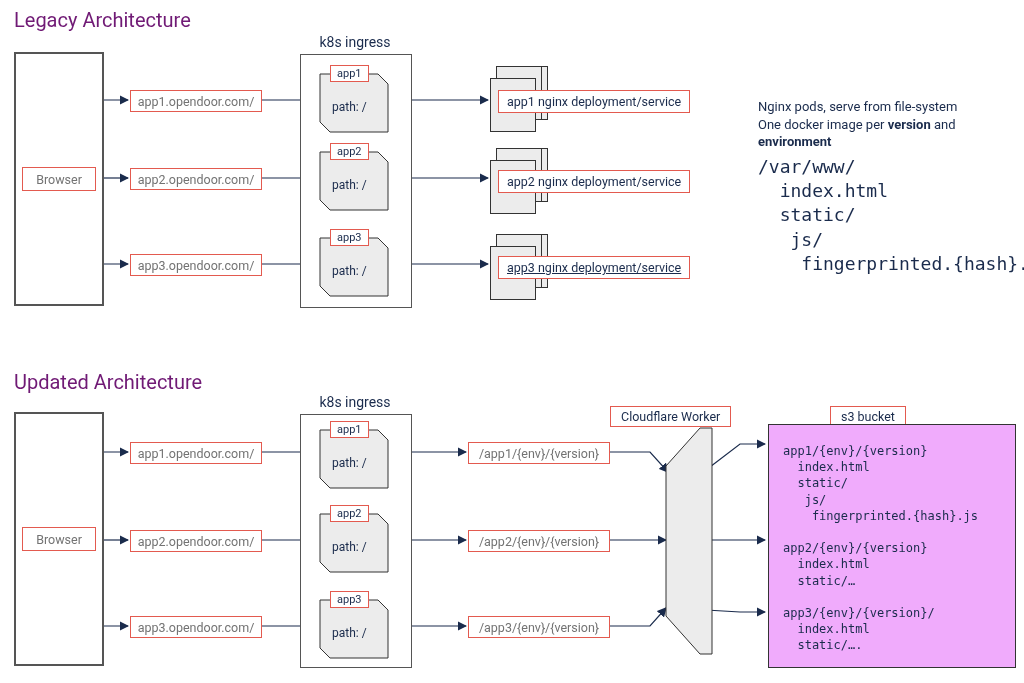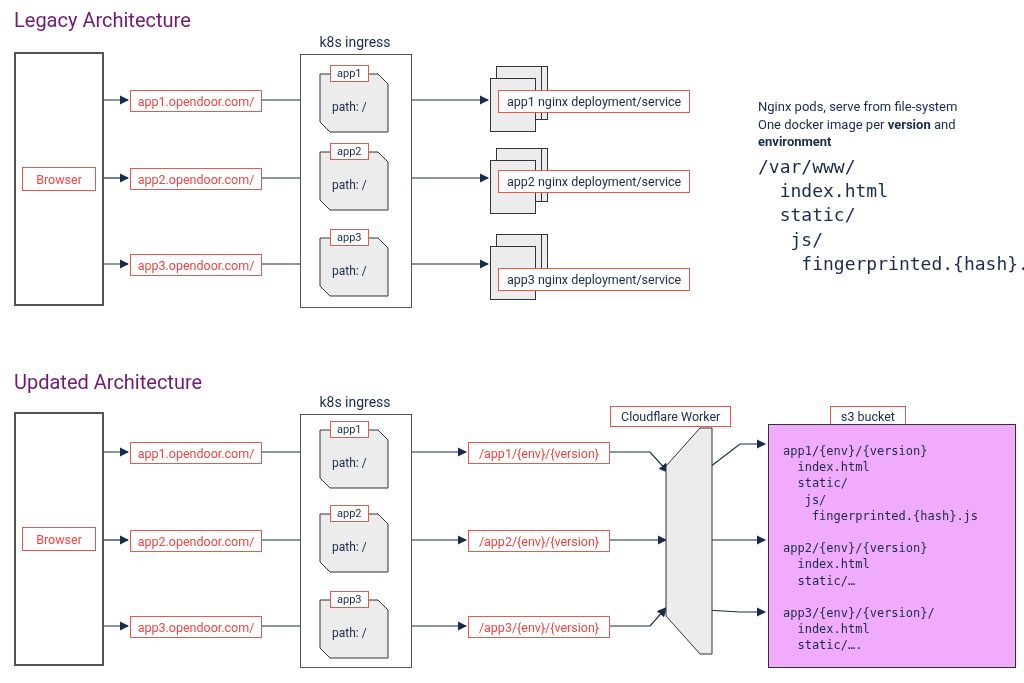--- a/index.html
+++ b/index.html
@@ -40,21 +40,21 @@
     align-items: center;
     justify-content: center;
     font-size: 15px;
   }
 
   .rbox {
     position: absolute;
     border: 1px solid #e35a4f;
     background: #fff;
     font-size: 12.5px;
-    color: #ef4444;
+    color: #737373;
     display: flex;
     align-items: center;
     justify-content: center;
     padding: 0 6px;
     box-sizing: border-box;
     white-space: nowrap;
   }
 
   .ingress-container {
     position: absolute;
@@ -239,21 +239,21 @@
     <div class="paper" style="left:6px; top:6;"></div>
     <div class="paper" style="left:0; top:12px;"></div>
   </div>
   <div class="deploy-label" style="left:498px; top:170px;">app2 nginx deployment/service</div>
 
   <div class="stack" style="left:490px; top:234px;">
     <div class="paper" style="left:12px; top:0;"></div>
     <div class="paper" style="left:6px; top:6;"></div>
     <div class="paper" style="left:0; top:12px;"></div>
   </div>
-  <div class="deploy-label" style="left:498px; top:268px;">app3 nginx deployment/service</div>
+  <div class="deploy-label" style="left:498px; top:256px;text-decoration:underline;">app3 nginx deployment/service</div>
 
   <div class="notes" style="left:758px; top:98px; width:260px;">
     <div>Nginx pods, serve from file-system</div>
     <div>
       <span>One docker image per </span><b>version</b><span> and</span>
     </div>
     <div><b>environment</b></div>
     <div class="mono" style="margin-top:4px;">/var/www/
   index.html
   static/

